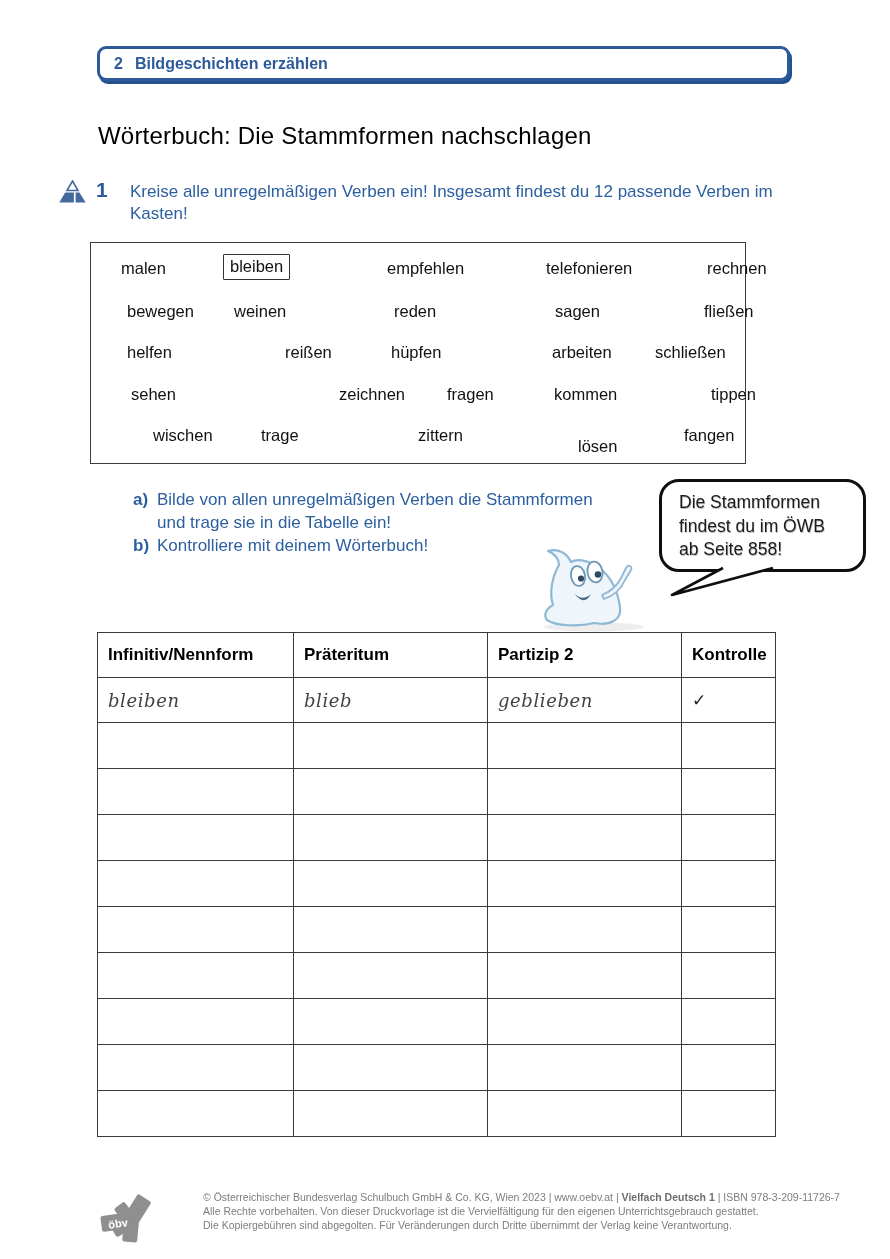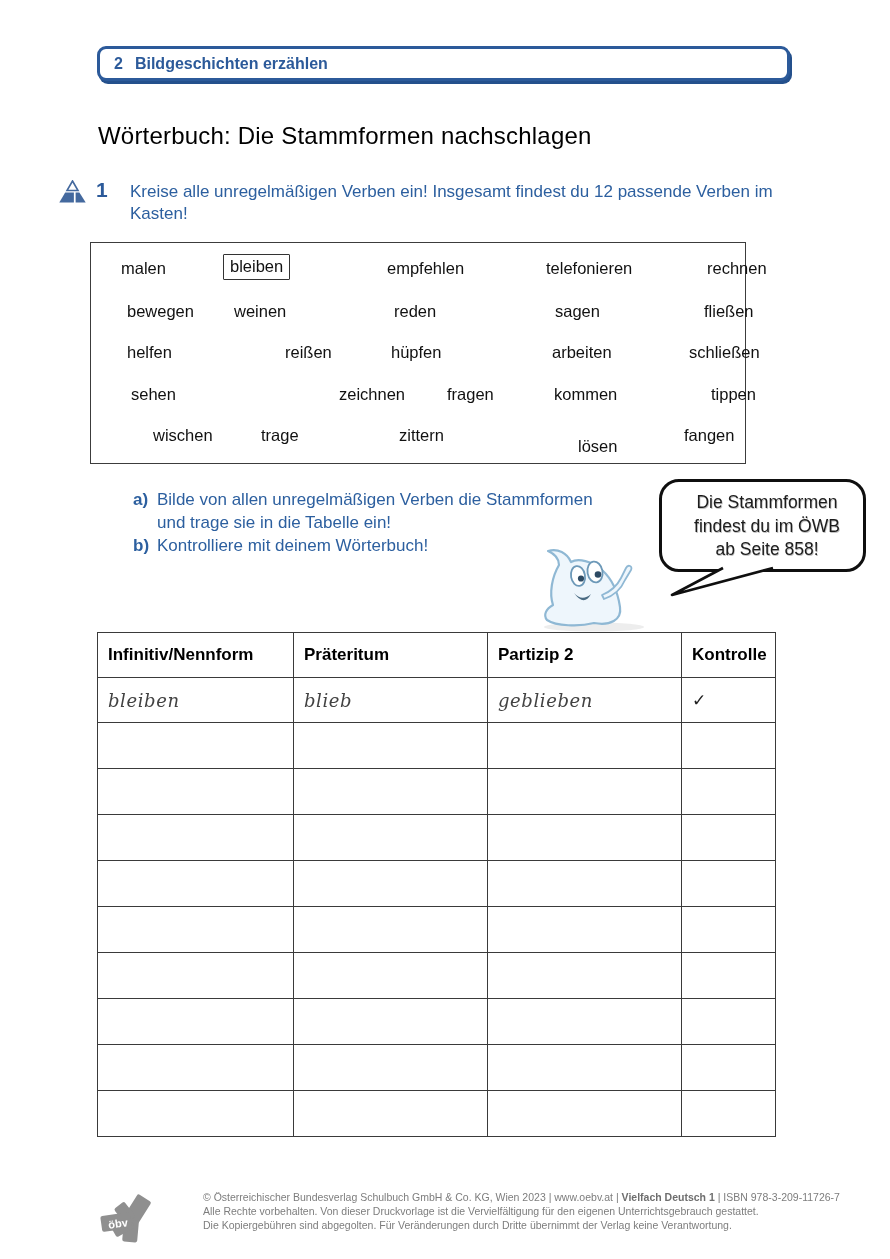--- a/index.html
+++ b/index.html
@@ -98,21 +98,20 @@
     width: 207px; height: 93px;
     border: 3px solid #0f0f0f;
     border-radius: 20px;
     background: #fff;
     padding: 9px 8px 0 17px;
     font-size: 17.5px;
     line-height: 23.5px;
     color: #1c1c1c;
     text-shadow: 0.7px 0.9px 0 #c2c2c2;
     z-index: 3;
-    text-align: center;
   }
   .bubble-tail { position: absolute; left: 650px; top: 566px; z-index: 4; }
   .mascot { position: absolute; left: 534px; top: 541px; z-index: 2; }
 
   
   .stamm-table {
     position: absolute;
     left: 97px; top: 632px;
     width: 678px;
     border-collapse: collapse;
@@ -185,31 +184,31 @@
     <span style="left:36px;  top:59px">bewegen</span>
     <span style="left:143px; top:59px">weinen</span>
     <span style="left:303px; top:59px">reden</span>
     <span style="left:464px; top:59px">sagen</span>
     <span style="left:613px; top:59px">fließen</span>
 
     <span style="left:36px;  top:100px">helfen</span>
     <span style="left:194px; top:100px">reißen</span>
     <span style="left:300px; top:100px">hüpfen</span>
     <span style="left:461px; top:100px">arbeiten</span>
-    <span style="left:598px; top:100px">schließen</span>
+    <span style="left:564px; top:100px">schließen</span>
 
     <span style="left:40px;  top:142px">sehen</span>
     <span style="left:248px; top:142px">zeichnen</span>
     <span style="left:356px; top:142px">fragen</span>
     <span style="left:463px; top:142px">kommen</span>
     <span style="left:620px; top:142px">tippen</span>
 
     <span style="left:62px;  top:183px">wischen</span>
     <span style="left:170px; top:183px">trage</span>
-    <span style="left:308px; top:183px">zittern</span>
+    <span style="left:327px; top:183px">zittern</span>
     <span style="left:487px; top:194px">lösen</span>
     <span style="left:593px; top:183px">fangen</span>
   </div>
 
   <div class="sub-instructions">
     <div class="sub-line">
       <span class="sub-label">a)</span>
       <span class="sub-text-a">Bilde von allen unregelmäßigen Verben die Stammformen und trage sie in die Tabelle ein!</span>
     </div>
     <div class="sub-line">

